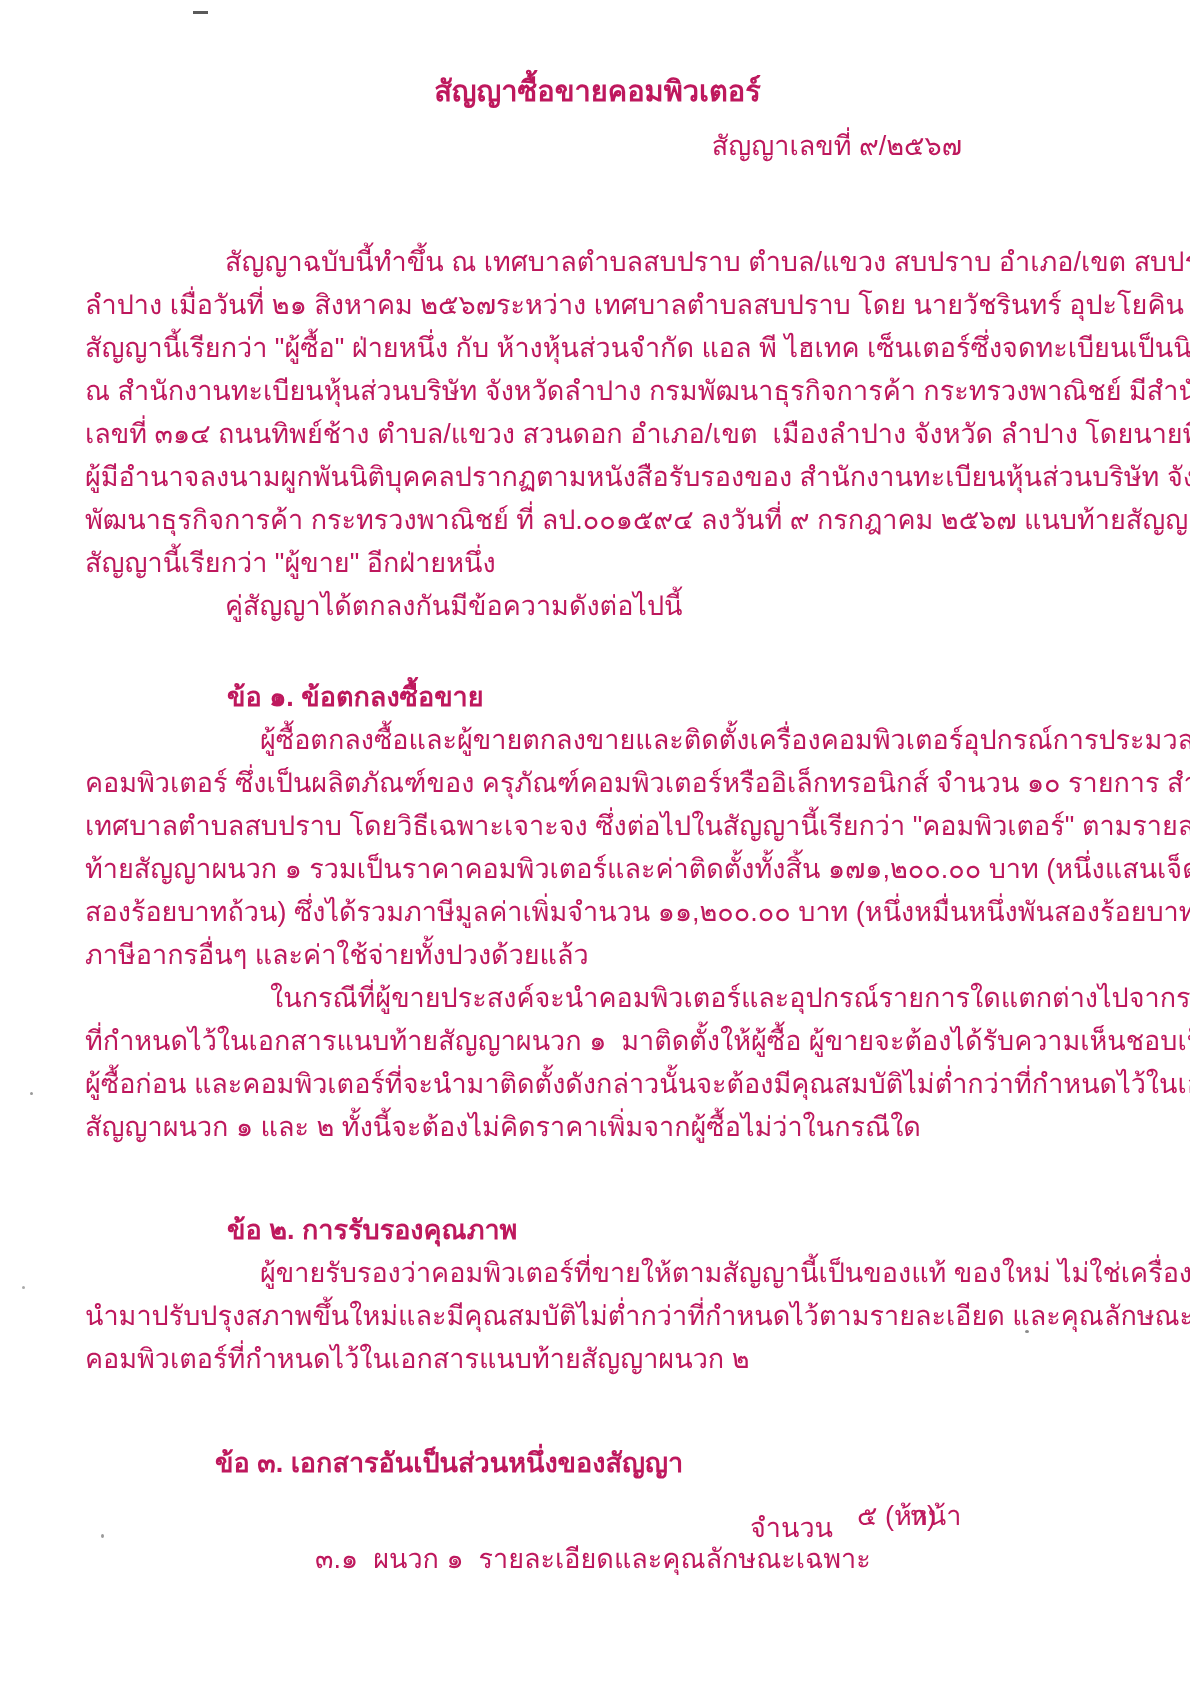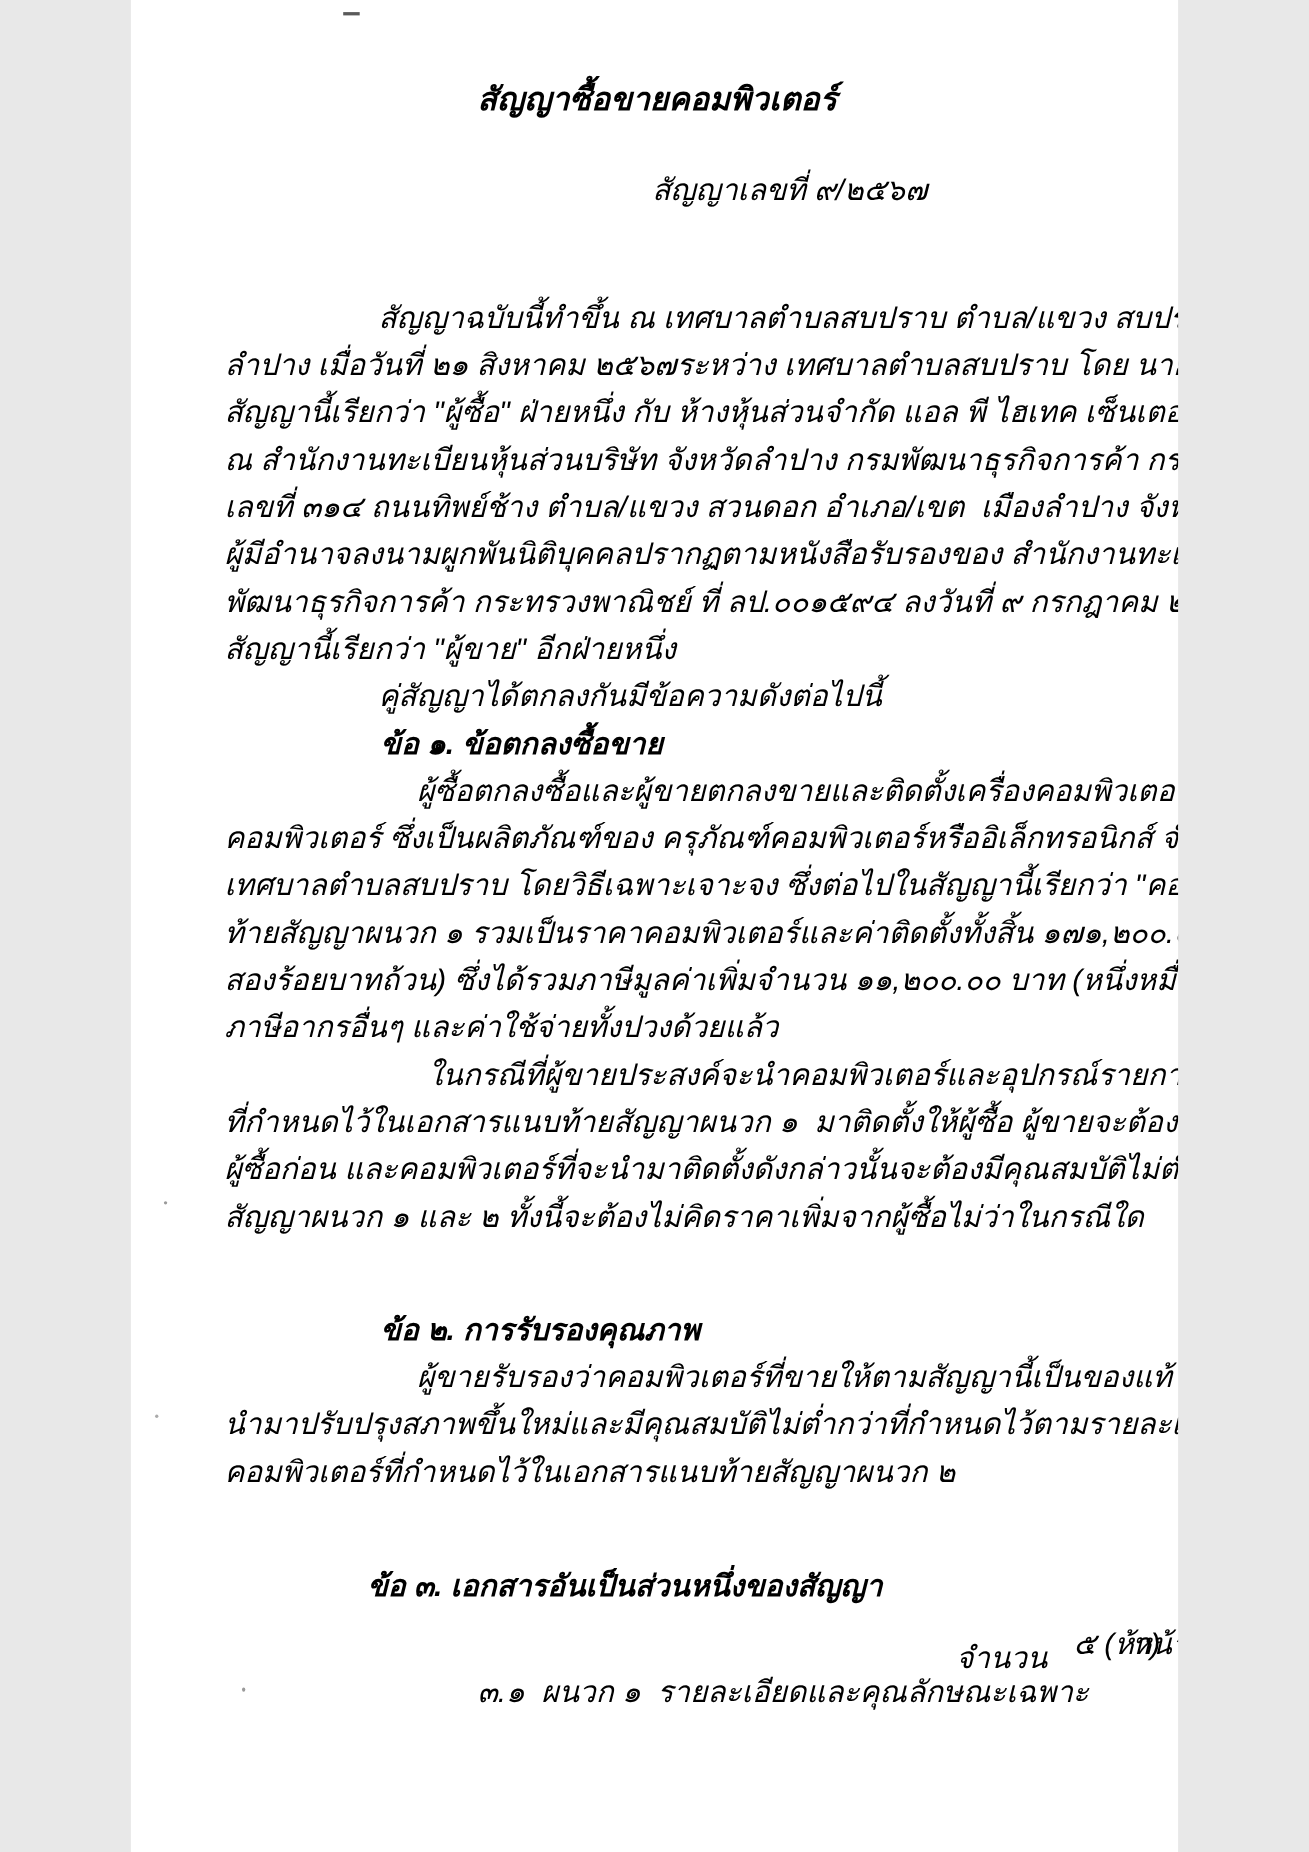--- a/index.html
+++ b/index.html
@@ -1,52 +1,51 @@
 <!DOCTYPE html>
 <html><head>
 <meta charset="utf-8">
 <style>
   html,body{margin:0;padding:0;background:#e8e8e8;}
   .page{
     position:relative;
-    width:952px;height:1684px;
+    width:1190px;height:1684px;
     margin:0 auto;
     background:#ffffff;
-    color:#000000;
+    color:#be185d;
     font-family:"Liberation Sans","DejaVu Sans",sans-serif;
     font-size:27px;
     line-height:43px;
     overflow:hidden;
-    font-style:italic;
   }
   .content{padding:0 80px 0 85px;}
   .title{
     padding-top:70px;
     text-align:center;
     font-weight:bold;
     font-size:29px;
   }
   .contract-no{
-    margin-top:39px;
+    margin-top:12px;
     text-align:right;
     padding-right:148px;
   }
   .para{margin:0;}
   .para1{margin-top:73px;}
   .line{white-space:pre;}
   .indent-140{padding-left:140px;}
   .indent-175{padding-left:175px;}
   .indent-185{padding-left:185px;}
   .indent-195{padding-left:195px;}
   .heading{
     font-weight:bold;
     padding-left:142px;
     white-space:pre;
   }
-  .h1gap{}
+  .h1gap{margin-top:48px;}
   .h2gap{margin-top:60px;}
   .h3gap{margin-top:61px;padding-left:130px;}
   .doc-row{
     position:relative;
     padding-left:170px;
     white-space:pre;
   }
   .row1{margin-top:10px;}
   .doc-row .qty{position:absolute;left:665px;top:12px;}
   .doc-row .pages{position:absolute;left:772px;top:0;}

